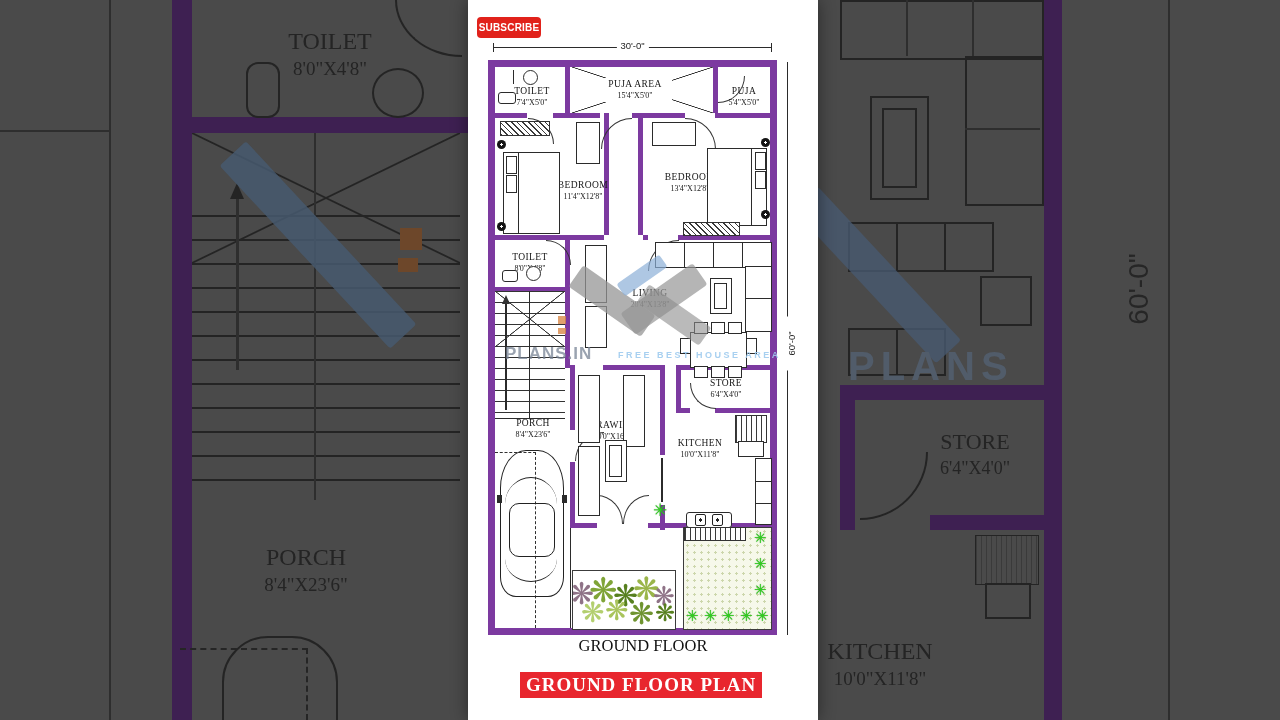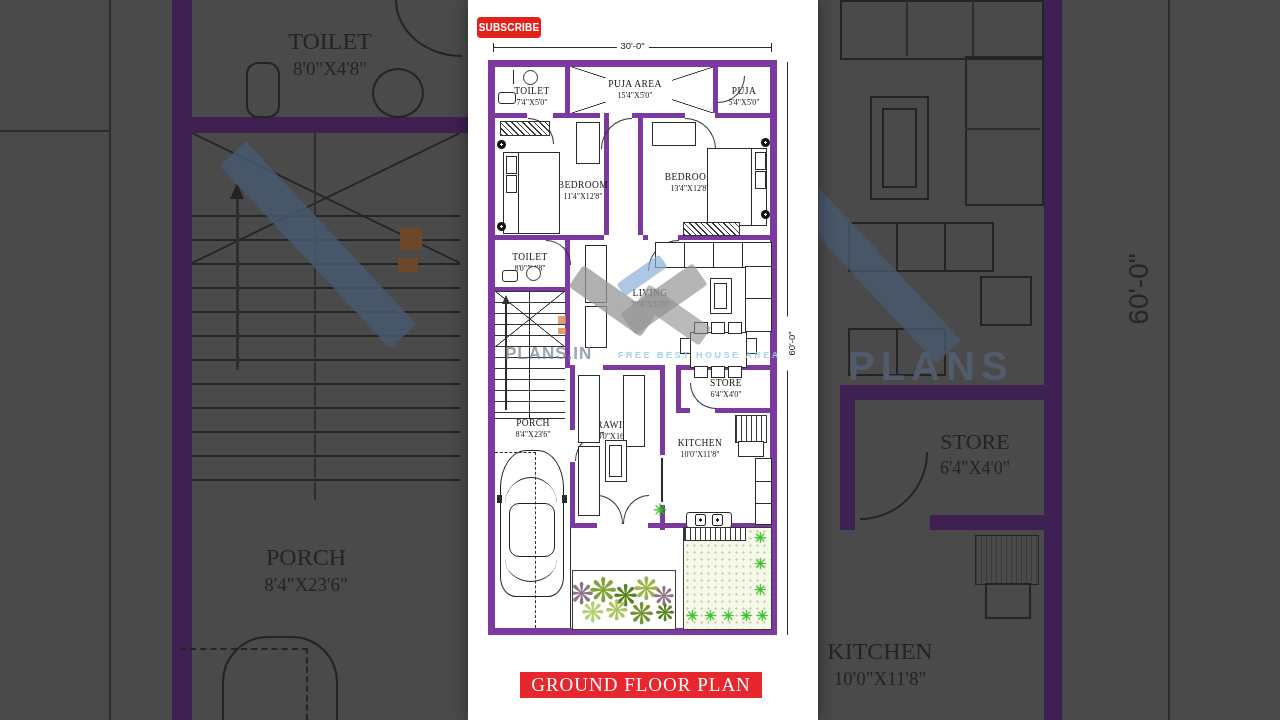--- a/index.html
+++ b/index.html
@@ -41,21 +41,21 @@
   .bdashv{border-left:2px dashed #252525}
   
   #video{left:468px;top:0;width:350px;height:720px;background:#fff;z-index:5;
          box-shadow:0 0 16px rgba(0,0,0,.45)}
   #subscribe{left:9px;top:17px;width:64px;height:21px;background:#e1221b;border-radius:4px;
              color:#fff;font-weight:bold;font-size:10px;display:flex;align-items:center;justify-content:center;letter-spacing:.2px}
   #banner{left:103px;top:13px;width:222px;height:29px;background:#bb4be1;color:#fff;font-weight:bold;
           font-size:15.5px;letter-spacing:-.4px;display:flex;align-items:center;justify-content:center;white-space:nowrap}
   .dimlbl{font-size:9.5px;color:#1d1d1d;background:#fff;padding:0 4px;white-space:nowrap}
   #redbar{left:52px;top:672px;width:242px;height:26px;background:#e8262e;color:#fff;
-          font-family:"Liberation Serif",serif;font-weight:normal;font-size:19px;letter-spacing:1px;
+          font-family:"Liberation Serif",serif;font-weight:bold;font-size:19px;letter-spacing:1px;
           display:flex;align-items:center;justify-content:center}
   .ft{width:350px;text-align:center;font-family:"Liberation Serif",serif;color:#101010}
   .wmbrand{font-weight:bold;font-size:17px;letter-spacing:1px;color:rgba(120,132,150,.75)}
   .wmtag{font-weight:bold;font-size:9px;letter-spacing:2.5px;color:rgba(158,203,238,.9)}
   .wmbar{border-radius:3px}
   .burner{width:9px;height:10px;border:1px solid #222;border-radius:2px;background:radial-gradient(circle,#222 0 1.5px,transparent 1.6px)}
   .bush{position:absolute;line-height:1;font-family:"DejaVu Sans",sans-serif}
 </style>
 </head>
 <body>
@@ -347,16 +347,17 @@
 
     <div class="a wmbar" style="left:100px;top:288px;width:88px;height:26px;background:rgba(150,150,150,.75);transform:rotate(35deg)"></div>
     <div class="a wmbar" style="left:152px;top:286px;width:88px;height:26px;background:rgba(150,150,150,.7);transform:rotate(-35deg)"></div>
     <div class="a wmbar" style="left:168px;top:304px;width:76px;height:22px;background:rgba(140,140,140,.6);transform:rotate(35deg)"></div>
     <div class="a wmbar" style="left:148px;top:268px;width:52px;height:15px;background:rgba(140,175,215,.7);transform:rotate(-35deg)"></div>
     <div class="a" style="left:90px;top:316px;width:8px;height:8px;background:rgba(217,138,74,.8)"></div>
     <div class="a" style="left:90px;top:328px;width:8px;height:6px;background:rgba(217,138,74,.8)"></div>
     <div class="a wmbrand" style="left:37px;top:344px">PLANS.IN</div>
     <div class="a wmtag" style="left:150px;top:350px">FREE BEST HOUSE AREA</div>
 
+    <div class="a ft" style="top:636px;font-size:16.5px">GROUND FLOOR</div>
     <div class="a" id="redbar">GROUND FLOOR PLAN</div>
   </div>
 
 </div>
 
 </body></html>

